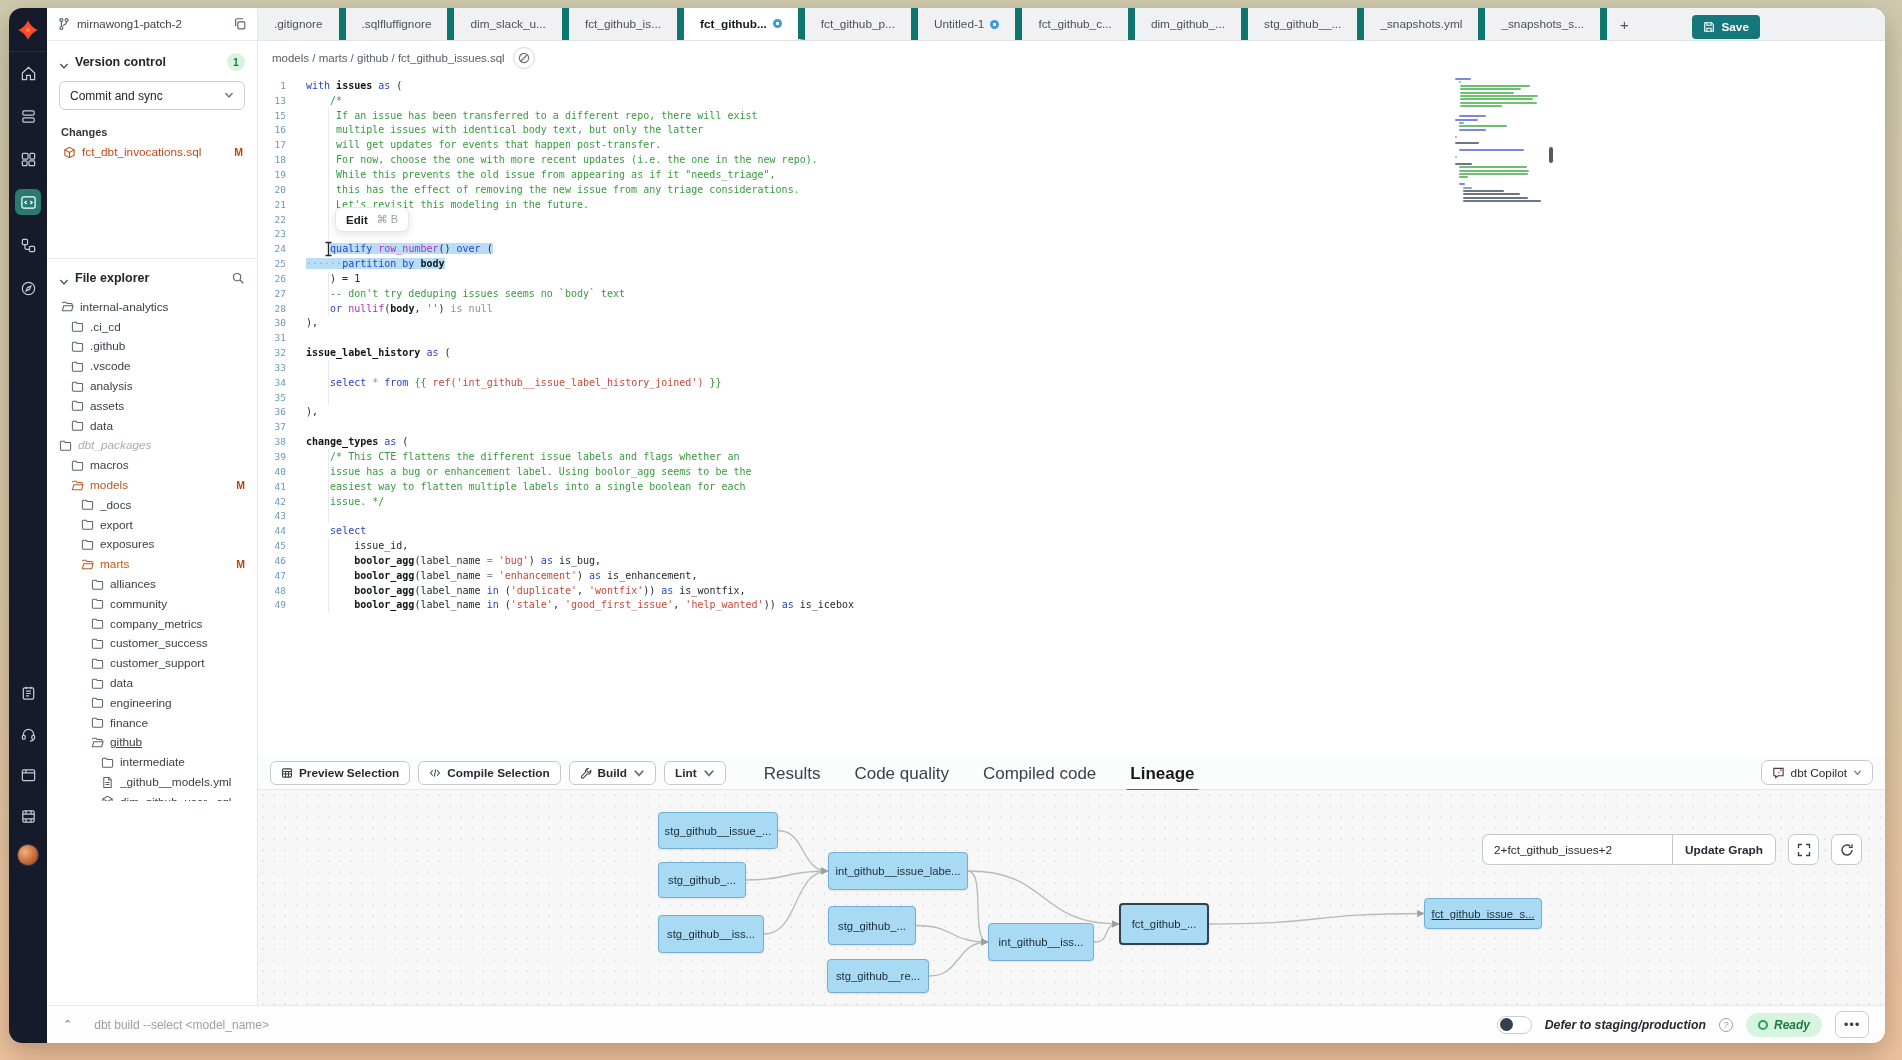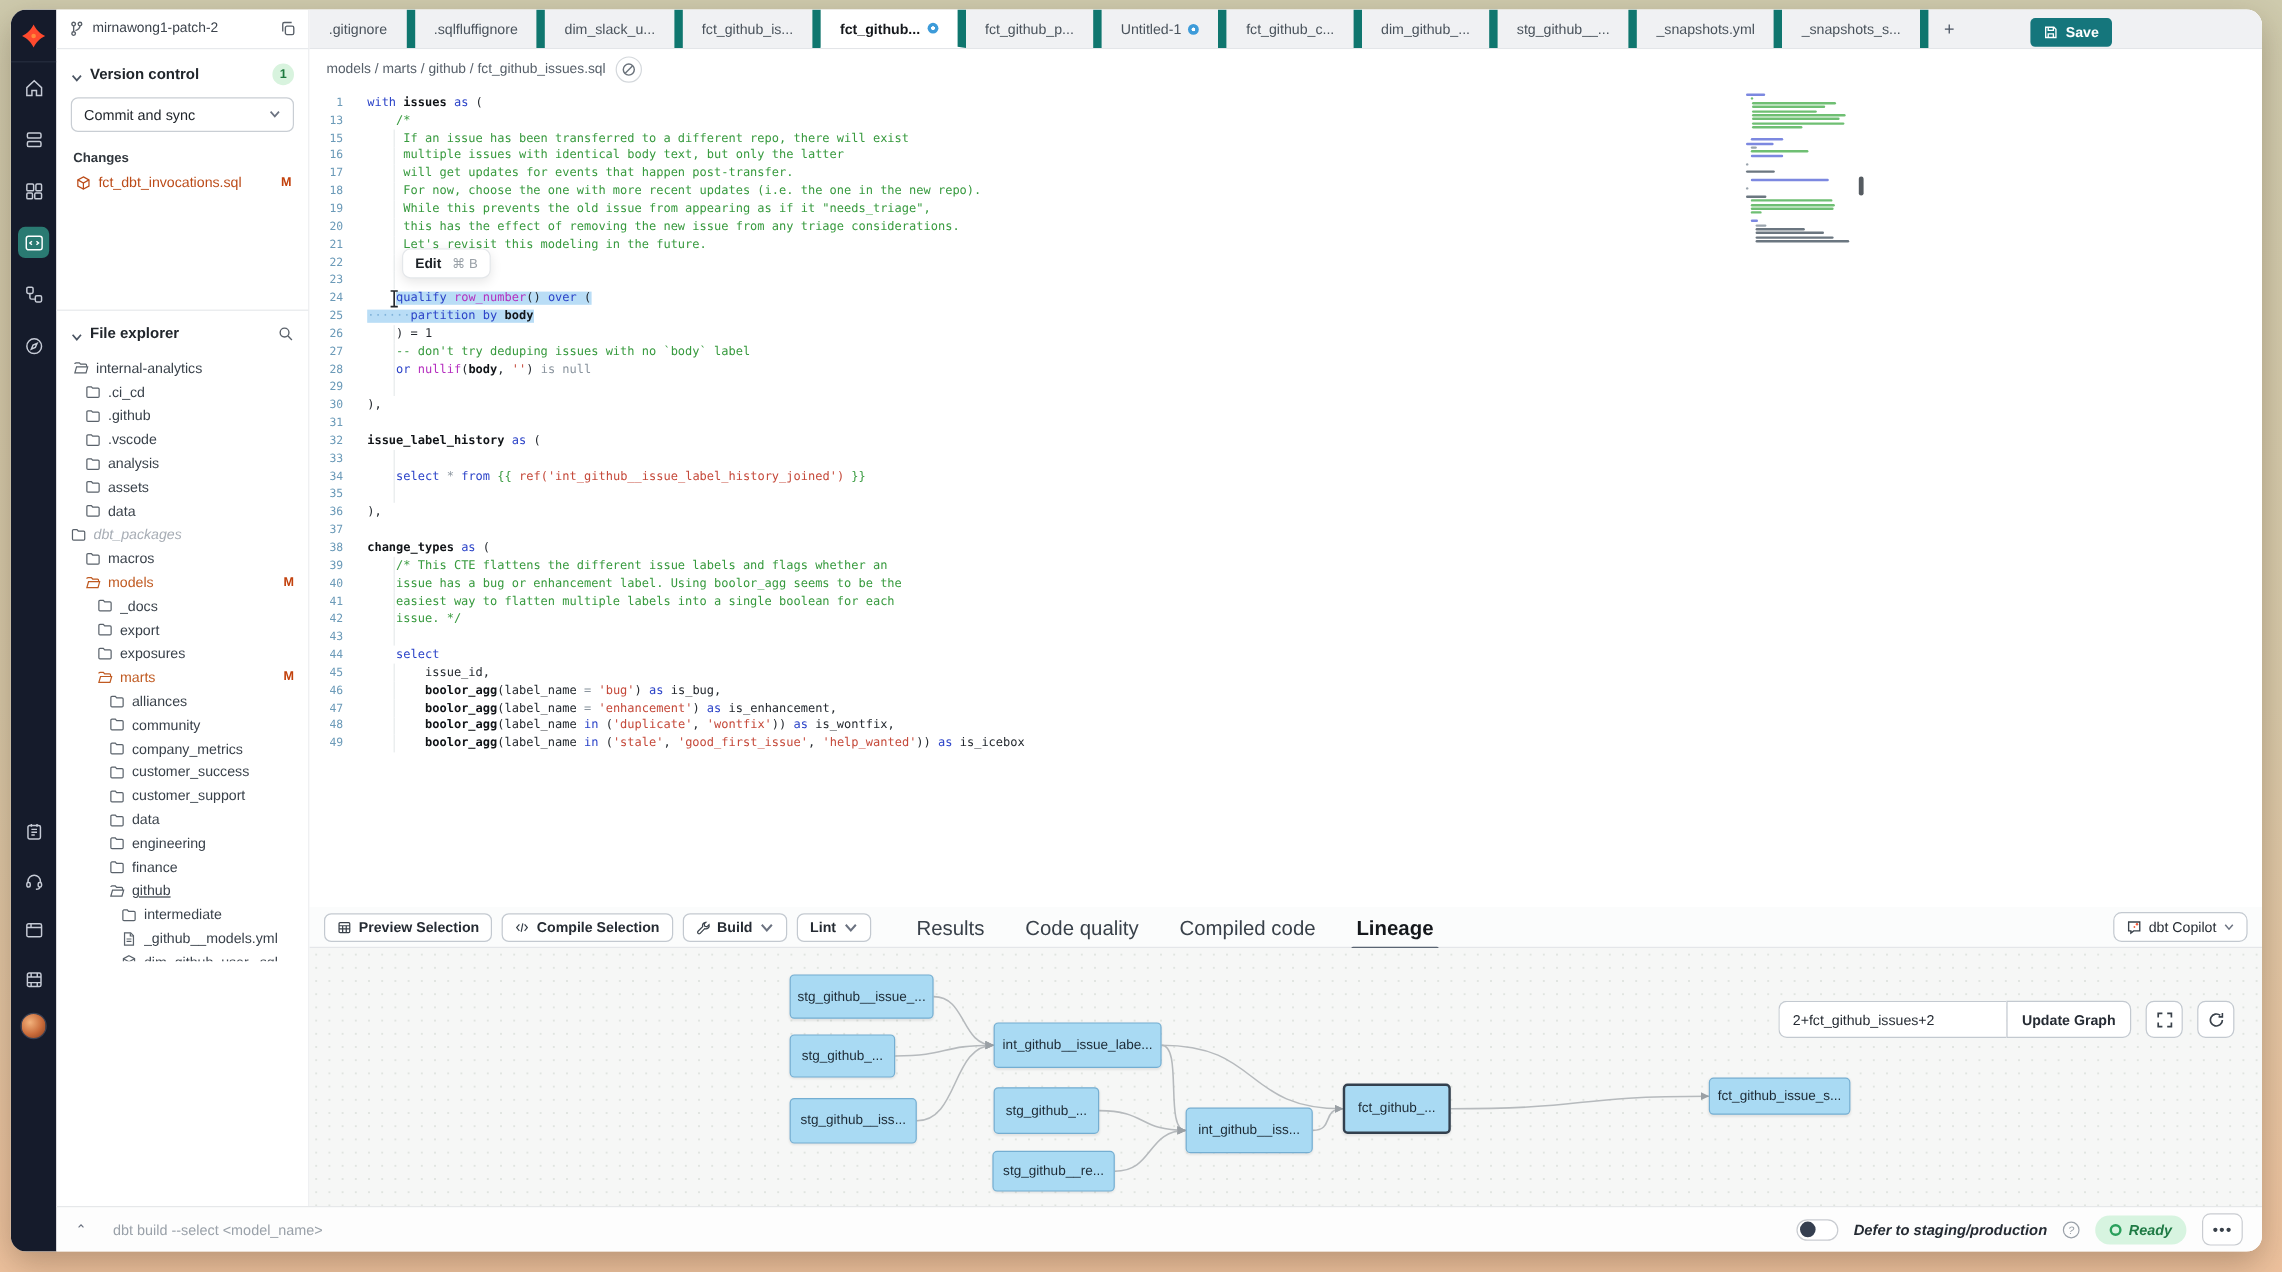--- a/index.html
+++ b/index.html
@@ -542,23 +542,22 @@
           <div class="cl"><span class="ln">17</span><i class="guide"></i><span class="ct"><span class="tk-com">     will get updates for events that happen post-transfer.</span></span></div>
           <div class="cl"><span class="ln">18</span><i class="guide"></i><span class="ct"><span class="tk-com">     For now, choose the one with more recent updates (i.e. the one in the new repo).</span></span></div>
           <div class="cl"><span class="ln">19</span><i class="guide"></i><span class="ct"><span class="tk-com">     While this prevents the old issue from appearing as if it "needs_triage",</span></span></div>
           <div class="cl"><span class="ln">20</span><i class="guide"></i><span class="ct"><span class="tk-com">     this has the effect of removing the new issue from any triage considerations.</span></span></div>
           <div class="cl"><span class="ln">21</span><i class="guide"></i><span class="ct"><span class="tk-com">     Let's revisit this modeling in the future.</span></span></div>
           <div class="cl"><span class="ln">22</span><i class="guide"></i><span class="ct"></span></div>
           <div class="cl"><span class="ln">23</span><i class="guide"></i><span class="ct"></span></div>
           <div class="cl"><span class="ln">24</span><span class="ct"><span class="tk-tx">    </span><span class="sel-bg"><span class="tk-kw">qualify</span><span class="tk-tx"> </span><span class="tk-fn">row_number</span><span class="tk-tx">() </span><span class="tk-kw">over</span><span class="tk-tx"> (</span></span></span></div>
           <div class="cl"><span class="ln">25</span><span class="ct"><span class="sel-bg"><span class="tk-dots">······</span><span class="tk-kw">partition by</span><span class="tk-tx"> </span><span class="tk-id">body</span></span></span></div>
           <div class="cl"><span class="ln">26</span><i class="guide"></i><span class="ct"><span class="tk-tx">    ) = 1</span></span></div>
-          <div class="cl"><span class="ln">27</span><i class="guide"></i><span class="ct"><span class="tk-tx">    </span><span class="tk-com">-- don't try deduping issues with no `body` label</span></span></div>
+          <div class="cl"><span class="ln">27</span><i class="guide"></i><span class="ct"><span class="tk-tx">    </span><span class="tk-com">-- don't try deduping issues seems no `body` text</span></span></div>
           <div class="cl"><span class="ln">28</span><i class="guide"></i><span class="ct"><span class="tk-tx">    </span><span class="tk-kw">or</span><span class="tk-tx"> </span><span class="tk-fn">nullif</span><span class="tk-tx">(</span><span class="tk-id">body</span><span class="tk-tx">, </span><span class="tk-str">''</span><span class="tk-tx">) </span><span class="tk-mut">is null</span></span></div>
-          <div class="cl"><span class="ln">29</span><i class="guide"></i><span class="ct"></span></div>
           <div class="cl"><span class="ln">30</span><span class="ct"><span class="tk-tx">),</span></span></div>
           <div class="cl"><span class="ln">31</span><span class="ct"></span></div>
           <div class="cl"><span class="ln">32</span><span class="ct"><span class="tk-id">issue_label_history</span><span class="tk-tx"> </span><span class="tk-kw">as</span><span class="tk-tx"> (</span></span></div>
           <div class="cl"><span class="ln">33</span><i class="guide"></i><span class="ct"></span></div>
           <div class="cl"><span class="ln">34</span><i class="guide"></i><span class="ct"><span class="tk-tx">    </span><span class="tk-kw">select</span><span class="tk-tx"> </span><span class="tk-mut">*</span><span class="tk-tx"> </span><span class="tk-kw">from</span><span class="tk-tx"> </span><span class="tk-com">{{ </span><span class="tk-str">ref('int_github__issue_label_history_joined')</span><span class="tk-com"> }}</span></span></div>
           <div class="cl"><span class="ln">35</span><i class="guide"></i><span class="ct"></span></div>
           <div class="cl"><span class="ln">36</span><span class="ct"><span class="tk-tx">),</span></span></div>
           <div class="cl"><span class="ln">37</span><span class="ct"></span></div>
           <div class="cl"><span class="ln">38</span><span class="ct"><span class="tk-id">change_types</span><span class="tk-tx"> </span><span class="tk-kw">as</span><span class="tk-tx"> (</span></span></div>
           <div class="cl"><span class="ln">39</span><i class="guide"></i><span class="ct"><span class="tk-tx">    </span><span class="tk-com">/* This CTE flattens the different issue labels and flags whether an</span></span></div>
@@ -703,21 +702,21 @@
         </svg>
       <div id="lineage-nodes">
           <div class="lnode" style="left: 400px; top: 22px; width: 120px; height: 37px;">stg_github__issue_...</div>
           <div class="lnode" style="left: 400px; top: 72px; width: 88px; height: 36px;">stg_github_...</div>
           <div class="lnode" style="left: 400px; top: 125px; width: 106px; height: 38px;">stg_github__iss...</div>
           <div class="lnode" style="left: 570px; top: 62px; width: 140px; height: 38px;">int_github__issue_labe...</div>
           <div class="lnode" style="left: 570px; top: 116px; width: 88px; height: 39px;">stg_github_...</div>
           <div class="lnode" style="left: 569px; top: 169px; width: 102px; height: 34px;">stg_github__re...</div>
           <div class="lnode" style="left: 730px; top: 133px; width: 106px; height: 38px;">int_github__iss...</div>
           <div class="lnode selected" style="left: 861px; top: 113px; width: 90px; height: 42px;">fct_github_...</div>
-          <div class="lnode" style="left: 1166px; top: 108px; width: 118px; height: 31px;">fct_github_issue_s...</div>
+          <div class="lnode" style="left: 1166px; top: 108px; width: 118px; height: 31px; text-decoration: underline;">fct_github_issue_s...</div>
         </div>
       <div id="lineage-controls">
         <div id="lin-input">2+fct_github_issues+2</div>
         <button id="lin-update">Update Graph</button>
         <button class="sq-btn">
             <svg viewBox="0 0 14 14" fill="none" stroke="currentColor" stroke-width="1.4">
               <path d="M1.5 5V1.5H5M9 1.5h3.5V5M12.5 9v3.5H9M5 12.5H1.5V9"></path>
             </svg>
           </button>
         <button class="sq-btn">

